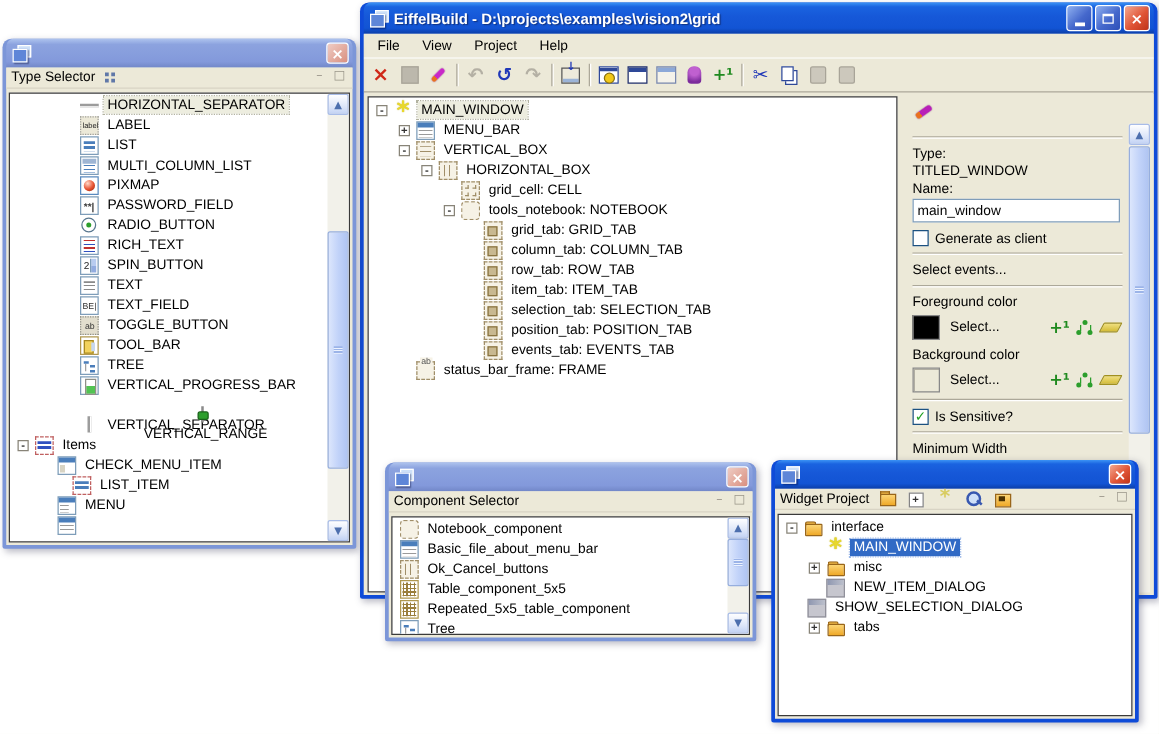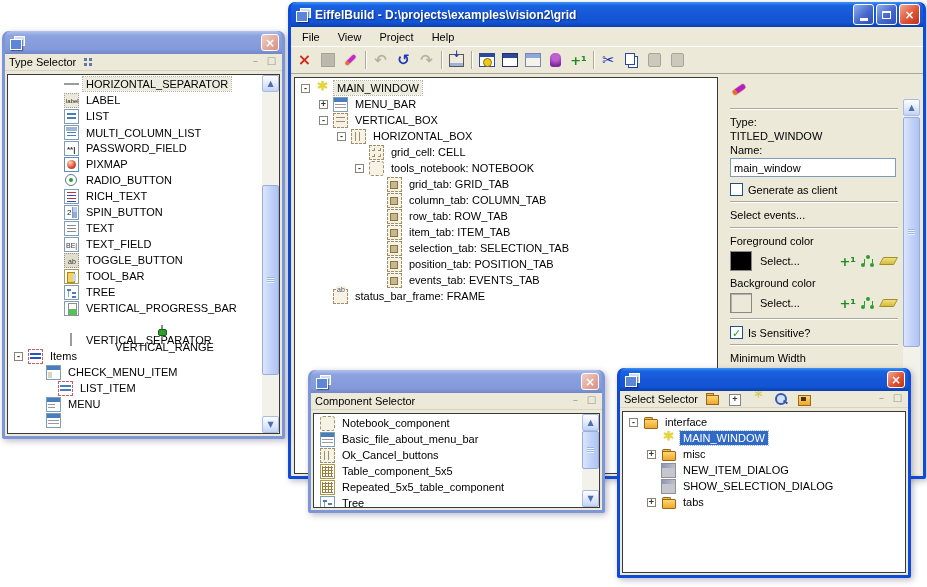--- a/index.html
+++ b/index.html
@@ -454,27 +454,27 @@
           <span class="icon i-list"></span>
           <span class="lbl">LIST</span>
         </div>
         <div class="row" style="padding-left: 42px; align-items: flex-end;">
           <span class="expander noexp"></span>
           <span class="icon i-multi-column-list"></span>
           <span class="lbl">MULTI_COLUMN_LIST</span>
         </div>
         <div class="row" style="padding-left: 42px;">
           <span class="expander noexp"></span>
+          <span class="icon i-pixmap"></span>
+          <span class="lbl">PIXMAP</span>
+        </div>
+        <div class="row" style="padding-left: 42px;">
+          <span class="expander noexp"></span>
           <span class="icon i-password-field"></span>
           <span class="lbl">PASSWORD_FIELD</span>
-        </div>
-        <div class="row" style="padding-left: 42px;">
-          <span class="expander noexp"></span>
-          <span class="icon i-pixmap"></span>
-          <span class="lbl">PIXMAP</span>
         </div>
         <div class="row" style="padding-left: 42px;">
           <span class="expander noexp"></span>
           <span class="icon i-radio-button"></span>
           <span class="lbl">RADIO_BUTTON</span>
         </div>
         <div class="row" style="padding-left: 42px;">
           <span class="expander noexp"></span>
           <span class="icon i-rich-text"></span>
           <span class="lbl">RICH_TEXT</span>
@@ -610,21 +610,21 @@
 <div class="xp-window active" style="left:617px;top:368px;width:294px;height:210px;z-index:4;">
   <div class="titlebar" style="height:23px;">
     <span class="app-icon"></span>
     <span class="title-text"></span>
     <span class="caption-buttons">
       <span class="cap-btn close tool-cap">×</span>
     </span>
   </div>
   <div class="win-body" style="height:calc(100% - 23px);">
     <div class="tool-header">
-      <span>Select Selector</span>
+      <span>Widget Project</span>
       <span style="display:inline-flex;align-items:center;">
         <span class="wt wt-folder"></span>
           <span class="wt wt-expand"></span>
           <span class="wt wt-star"></span>
           <span class="wt wt-magnify"></span>
           <span class="wt wt-import"></span>
       </span>
       <span class="spacer"></span>
       <span class="mini-btn">–</span>
       <span class="mini-btn">□</span>
@@ -643,21 +643,21 @@
         <div class="row" style="padding-left: 24px;">
           <span class="expander">+</span>
           <span class="icon i-folder"></span>
           <span class="lbl">misc</span>
         </div>
         <div class="row" style="padding-left: 24px;">
           <span class="expander noexp"></span>
           <span class="icon i-dialog"></span>
           <span class="lbl">NEW_ITEM_DIALOG</span>
         </div>
-        <div class="row" style="padding-left: 24px; text-align: center;">
+        <div class="row" style="padding-left: 9px; text-align: center;">
           <span class="expander noexp"></span>
           <span class="icon i-dialog"></span>
           <span class="lbl">SHOW_SELECTION_DIALOG</span>
         </div>
         <div class="row" style="padding-left: 24px;">
           <span class="expander">+</span>
           <span class="icon i-folder"></span>
           <span class="lbl">tabs</span>
         </div>
     </div>

